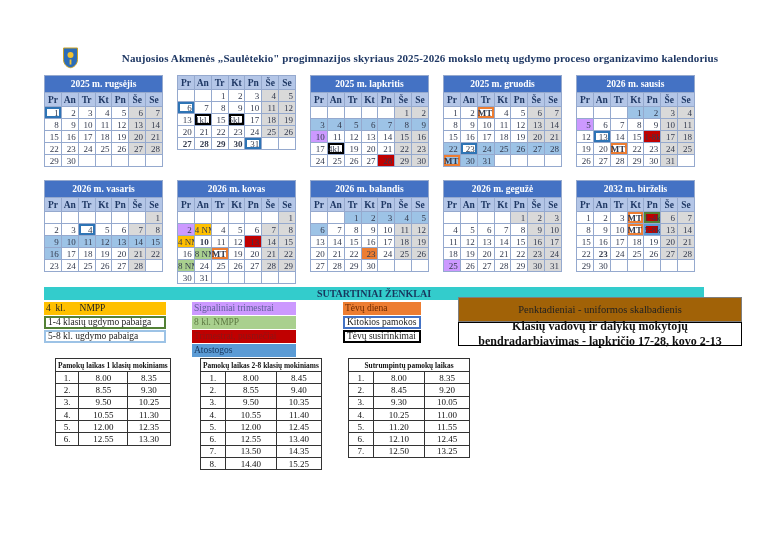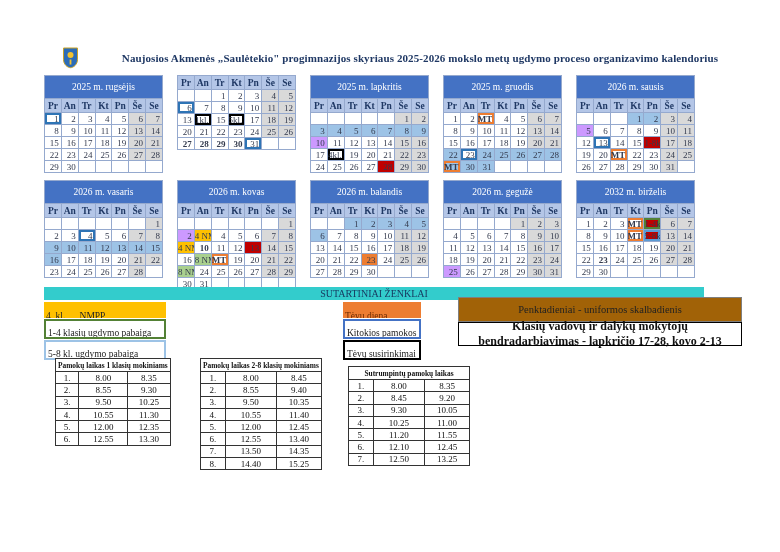--- a/index.html
+++ b/index.html
@@ -9,46 +9,46 @@
   .logo{position:absolute;left:62px;top:47px;width:17px;height:22px}
   .title{position:absolute;left:88px;right:28px;top:52px;text-align:center;font-weight:bold;
          font-size:11px;color:#1F3864;letter-spacing:.1px;white-space:nowrap}
 
   .cal-row{position:absolute;left:44px;display:flex;gap:14px;align-items:flex-start}
   #calrow1{top:75px}
   #calrow2{top:180px}
   table.cal{border-collapse:collapse;width:119px;table-layout:fixed;background:#fff}
   .cal td{border:1px solid #95A9CE;height:12px;font-size:9px;color:#333a4d;
           text-align:right;padding:0 2px 0 0;overflow:hidden;white-space:nowrap}
-  .cal td.mh{background:#4472C4;color:#fff;font-weight:normal;text-align:center;
-             font-size:9.5px;height:23px;padding:0}
+  .cal td.mh{background:#4472C4;color:#fff;font-weight:bold;text-align:center;
+             font-size:9.5px;height:17px;padding:0}
   .cal td.dh{background:#B4C6E7;color:#1F3864;font-weight:bold;text-align:center;
              font-size:9.5px;height:14px;padding:0}
   .c-we{background:#D9D9D9}
   .c-hol{background:#9DC3E6}
   .c-sig{background:#CC99FF}
   .c-y4{background:#FFC000}
   .c-g8{background:#A9D08E}
   .c-red{background:#C00000;color:#7F1010}
   .c-org{background:#ED7D31;color:#6d2a00}
   .c-mt{box-shadow:inset 0 0 0 2px #ED7D31;color:#BF8F00;font-weight:bold}
   .c-blb{box-shadow:inset 0 0 0 2px #2E74B5}
   .c-lbb{box-shadow:inset 0 0 0 2px #5B9BD5}
   .c-blk{box-shadow:inset 0 0 0 2px #000}
   .c-grb{box-shadow:inset 0 0 0 2px #538135}
   .c-bold{font-weight:bold}
   .c-lb{text-align:center;font-size:7px;padding:0;letter-spacing:0}
 
   .band{position:absolute;left:44px;top:287px;width:660px;height:13px;background:#33CCCC;
-        text-align:center;font-weight:normal;font-size:10px;color:#17375E;line-height:13px}
+        text-align:center;font-weight:bold;font-size:10px;color:#17375E;line-height:13px}
   .lcol{position:absolute;top:302px}
   #lcol1{left:44px;width:122px}
   #lcol2{left:192px;width:104px}
   #lcol3{left:343px;width:78px}
-  .lg{height:13px;line-height:13px;font-size:9.5px;padding:8px 2px;margin-bottom:1px;
+  .lg{height:13px;line-height:13px;font-size:9.5px;padding:0 2px;margin-bottom:1px;
       color:#222;white-space:pre;overflow:hidden}
   .lg-y4{background:#FFC000}
   .lg-grb{background:#fff;border:2px solid #538135;line-height:9px}
   .lg-lbb{background:#fff;border:2px solid #9DC3E6;line-height:9px}
   .lg-sig{background:#CC99FF;color:#60609a}
   .lg-g8{background:#A9D08E;color:#5e7a43}
   .lg-red{background:#C00000;color:#8c1515}
   .lg-hol{background:#5B9BD5;color:#17375E}
   .lg-org{background:#ED7D31;color:#6d2a00}
   .lg-blb{background:#fff;border:2px solid #4472C4;line-height:9px}
@@ -56,21 +56,21 @@
 
   .rbox1{position:absolute;left:458px;top:297px;width:284px;height:25px;border:1px solid #7f7f7f;
          display:flex;align-items:center;justify-content:center;font-size:10.5px;color:#222;background:#a16207}
   .rbox2{position:absolute;left:458px;top:322px;width:284px;height:24px;border:1px solid #000;
          display:flex;align-items:center;justify-content:center;text-align:center;
          font-weight:bold;font-size:12px;color:#111;padding:0 12px;background:#fff}
 
   table.ttable{position:absolute;border-collapse:collapse;background:#fff}
   #tt0{left:55px;top:358px;width:104px}
   #tt1{left:200px;top:358px;width:112px}
-  #tt2{left:348px;top:366px;width:122px}
+  #tt2{left:348px;top:358px;width:122px}
   .ttable td{border:1px solid #333;font-size:9px;height:12.3px;padding:0 2px;color:#111;text-align:center}
   .ttable td.th{font-weight:bold;font-size:7.4px;height:13px;white-space:nowrap}
   .ttable td.num{width:22px}
   .ttable td.t1{width:46px}
   .ttable td.t2{width:40px}
 </style>
 </head>
 <body>
 
 <div class="page">
@@ -703,20 +703,26 @@
         </tbody>
       </table>
     </div>
 
   <div class="band">SUTARTINIAI ŽENKLAI</div>
   <div class="lcol" id="lcol1">
       <div class="lg lg-y4">4  kl.      NMPP</div>
       <div class="lg lg-grb">1-4 klasių ugdymo pabaiga</div>
       <div class="lg lg-lbb">5-8 kl. ugdymo pabaiga</div>
     </div>
+  <div class="lcol" id="lcol2">
+      <div class="lg lg-sig">Signaliniai trimestrai</div>
+      <div class="lg lg-g8">8 kl. NMPP</div>
+      <div class="lg lg-red">Trimestrai, pusmečiai</div>
+      <div class="lg lg-hol">Atostogos</div>
+    </div>
   <div class="lcol" id="lcol3">
       <div class="lg lg-org">Tėvų diena</div>
       <div class="lg lg-blb">Kitokios pamokos</div>
       <div class="lg lg-blk">Tėvų susirinkimai</div>
     </div>
 
   <div class="rbox1">Penktadieniai - uniformos skalbadienis</div>
   <div class="rbox2">Klasių vadovų ir dalykų mokytojų bendradarbiavimas - lapkričio 17-28, kovo 2-13</div>
 
   <table class="ttable" id="tt0">

